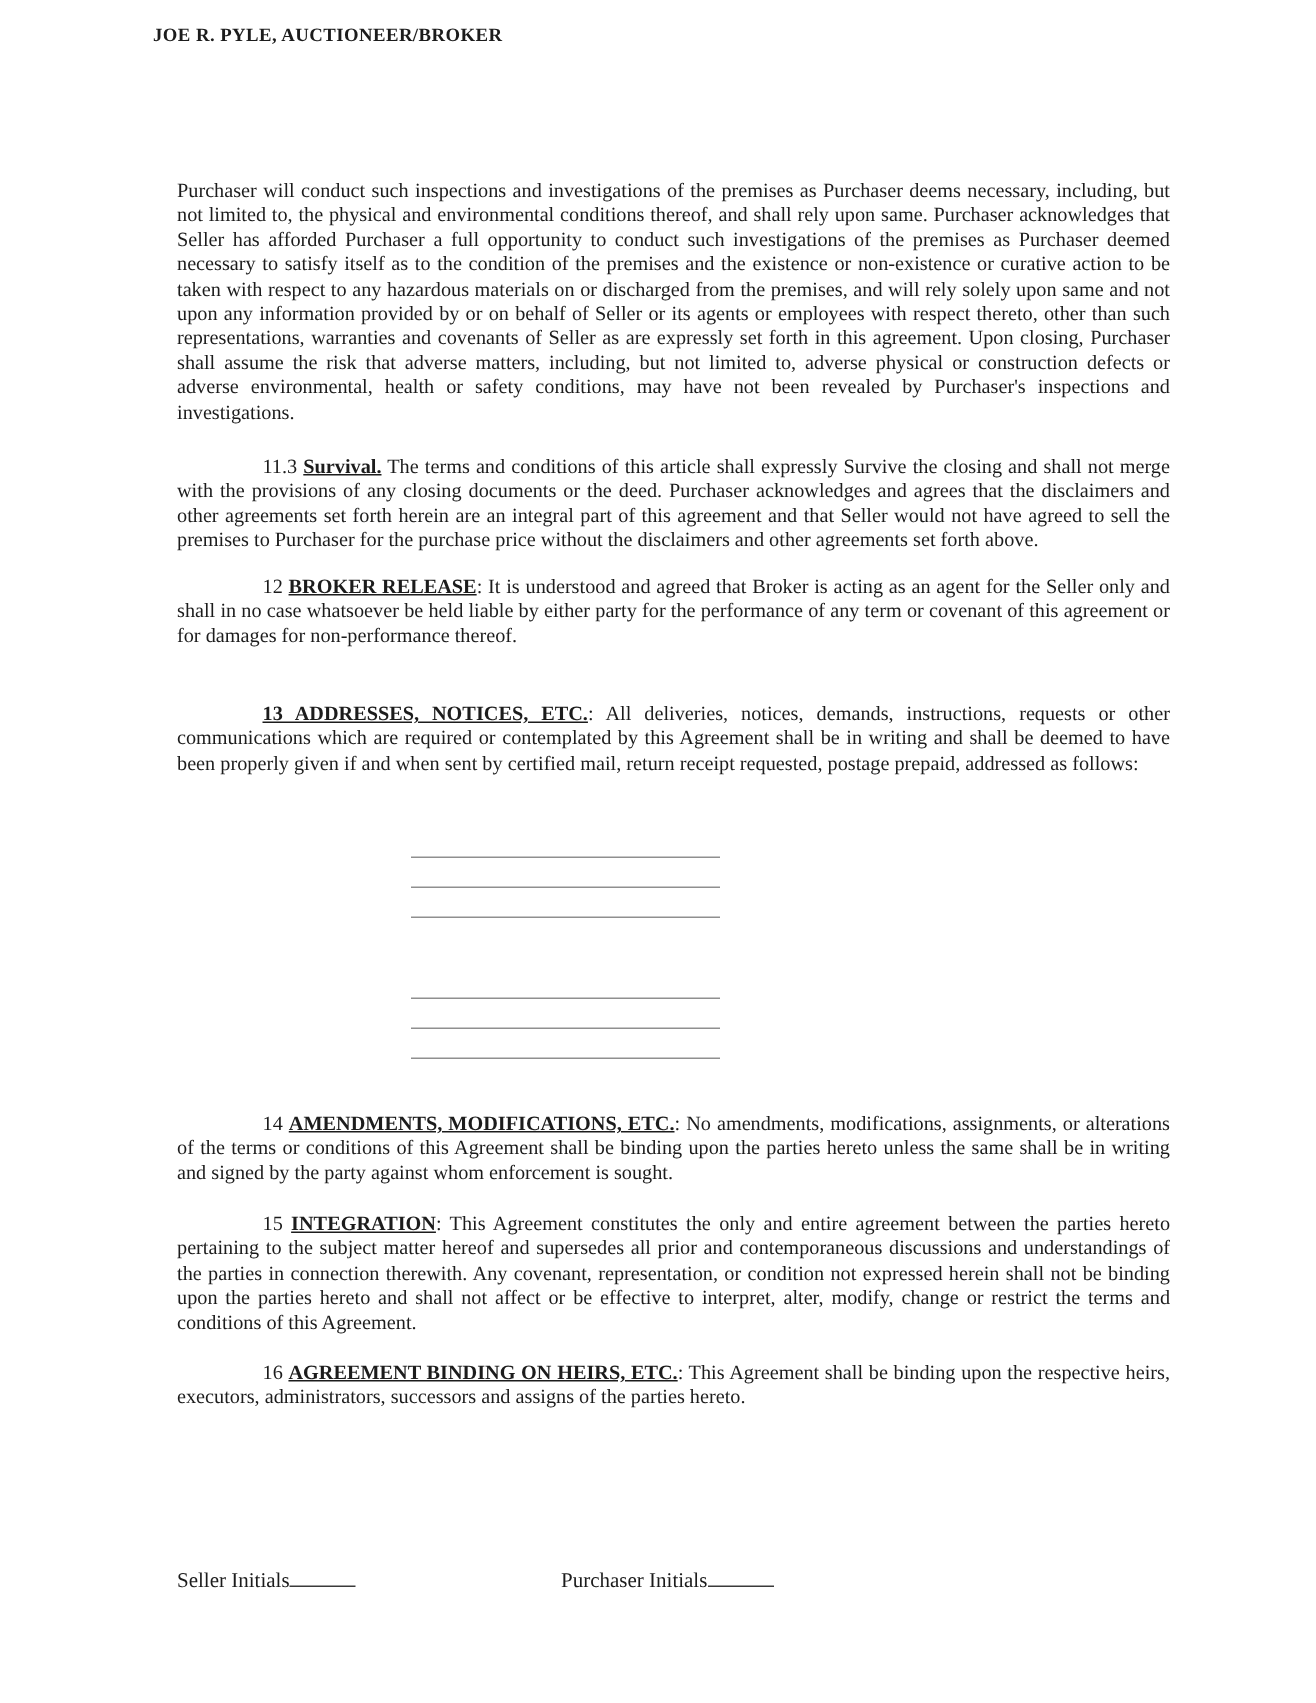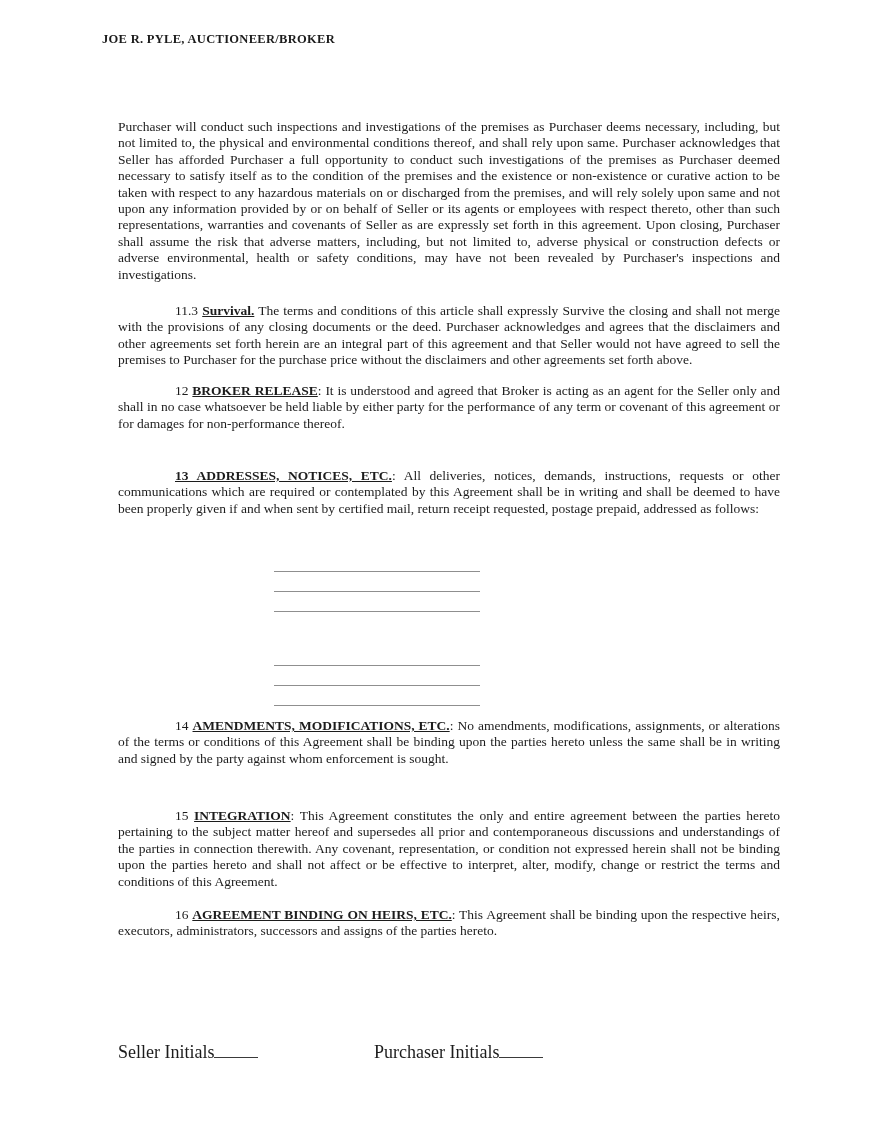--- a/index.html
+++ b/index.html
@@ -6,35 +6,35 @@
   .page{
     position:relative;
     width:877px;height:1135px;
     background:#ffffff;
     font-family:"Liberation Serif", serif;
     color:#1c1c1c;
     overflow:hidden;
   }
   .doc-header{
     position:absolute;left:102px;top:16px;
-    font-weight:bold;font-size:12.5px;letter-spacing:0.3px;margin-top:16px;
+    font-weight:bold;font-size:12.5px;letter-spacing:0.3px;
   }
   .block{
     position:absolute;left:102px;width:662px;
     font-size:13.5px;line-height:16.4px;
     text-align:justify;margin:16px;
   }
   .sec{text-indent:57px;}
   .u{text-decoration:underline;font-weight:bold;}
   .addr{text-align:left;}
   .addr-head{margin-left:113px;}
   .addr-label{display:inline-block;width:48px;}
   .addr-lines{margin-left:156px;width:206px;}
   .addr-line{height:19px;border-bottom:1px solid #8f8f8f;}
-  .footer{font-size:18px;text-align:left;}
+  .footer{font-size:14px;text-align:left;}
   .footer-item{display:inline-block;white-space:nowrap;}
   .footer-item.first{width:256px;}
   .init-line{
     display:inline-block;width:44px;height:13px;
     border-bottom:1.5px solid #3a3a3a;
   }
 </style>
 </head>
 <body>
 
@@ -59,21 +59,21 @@
   </div>
 
   <div class="block addr" style="top:630px">
     <div class="addr-lines">
       <div class="addr-line"></div>
       <div class="addr-line"></div>
       <div class="addr-line"></div>
     </div>
   </div>
 
-  <p class="block sec" style="top:702px"><span>14 </span><span class="u">AMENDMENTS, MODIFICATIONS, ETC.</span><span>: No amendments, modifications, assignments, or alterations of the terms or conditions of this Agreement shall be binding upon the parties hereto unless the same shall be in writing and signed by the party against whom enforcement is sought.</span></p>
+  <p class="block sec" style="top:725px"><span>14 </span><span class="u">AMENDMENTS, MODIFICATIONS, ETC.</span><span>: No amendments, modifications, assignments, or alterations of the terms or conditions of this Agreement shall be binding upon the parties hereto unless the same shall be in writing and signed by the party against whom enforcement is sought.</span></p>
 
   <p class="block sec" style="top:792px"><span>15 </span><span class="u">INTEGRATION</span><span>: This Agreement constitutes the only and entire agreement between the parties hereto pertaining to the subject matter hereof and supersedes all prior and contemporaneous discussions and understandings of the parties in connection therewith. Any covenant, representation, or condition not expressed herein shall not be binding upon the parties hereto and shall not affect or be effective to interpret, alter, modify, change or restrict the terms and conditions of this Agreement.</span></p>
 
   <p class="block sec" style="top:891px"><span>16 </span><span class="u">AGREEMENT BINDING ON HEIRS, ETC.</span><span>: This Agreement shall be binding upon the respective heirs, executors, administrators, successors and assigns of the parties hereto.</span></p>
 
   <div class="block footer" style="top:1028px">
     <span class="footer-item first"><span>Seller Initials</span><span class="init-line"></span></span><span class="footer-item"><span>Purchaser Initials</span><span class="init-line"></span></span>
   </div>
 
 </div>

